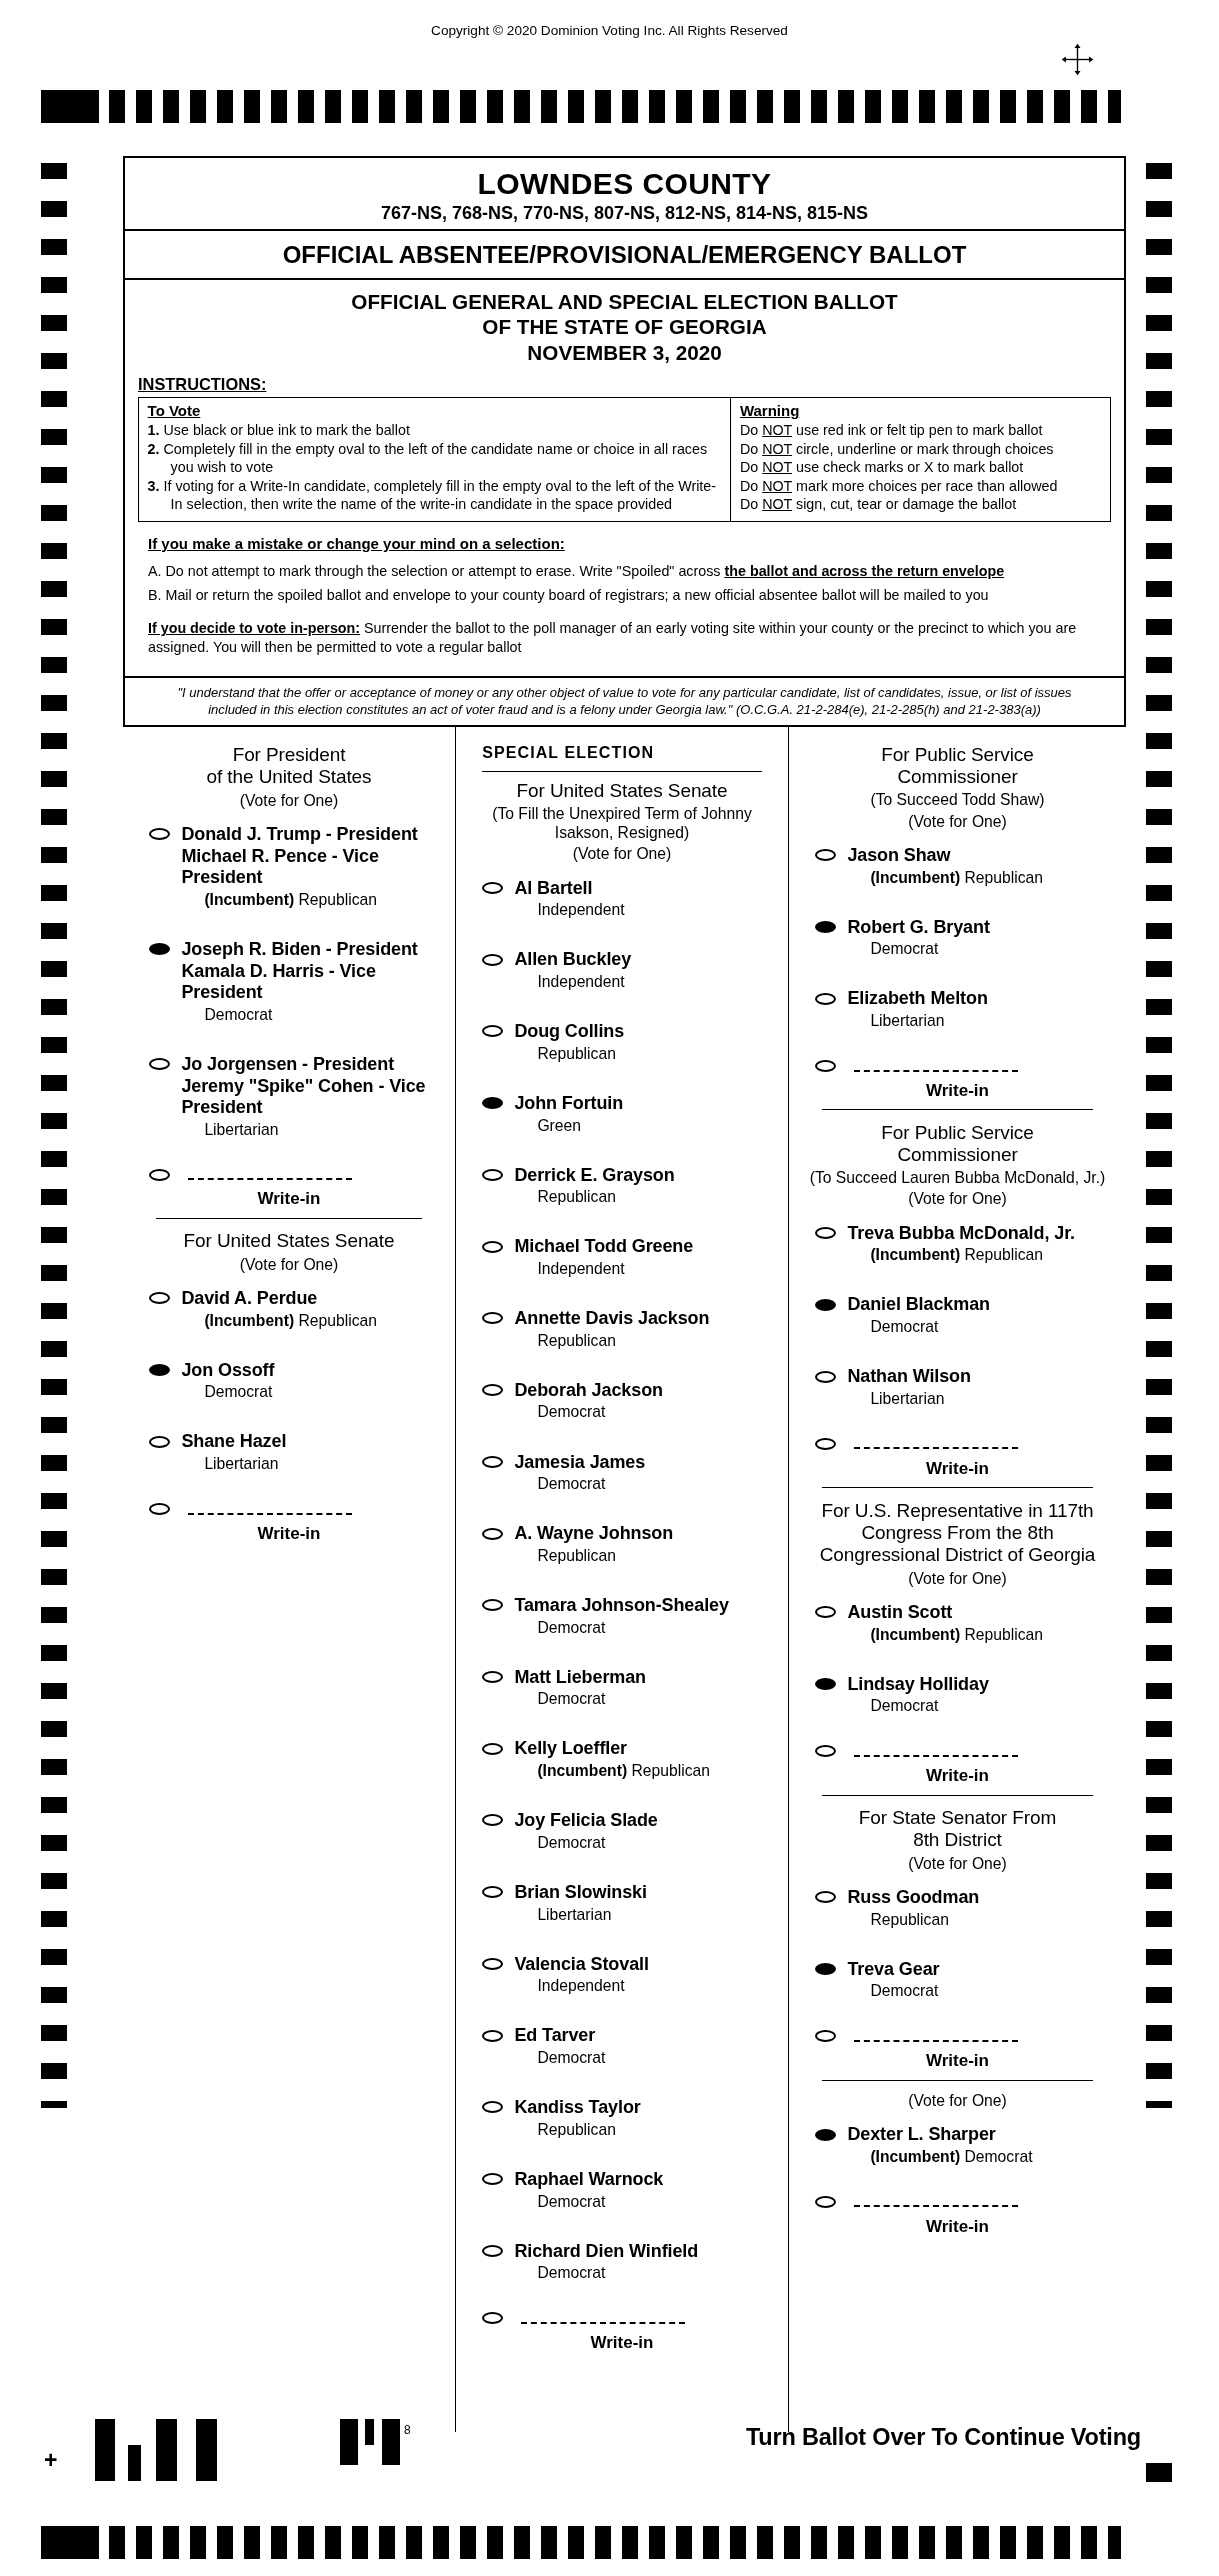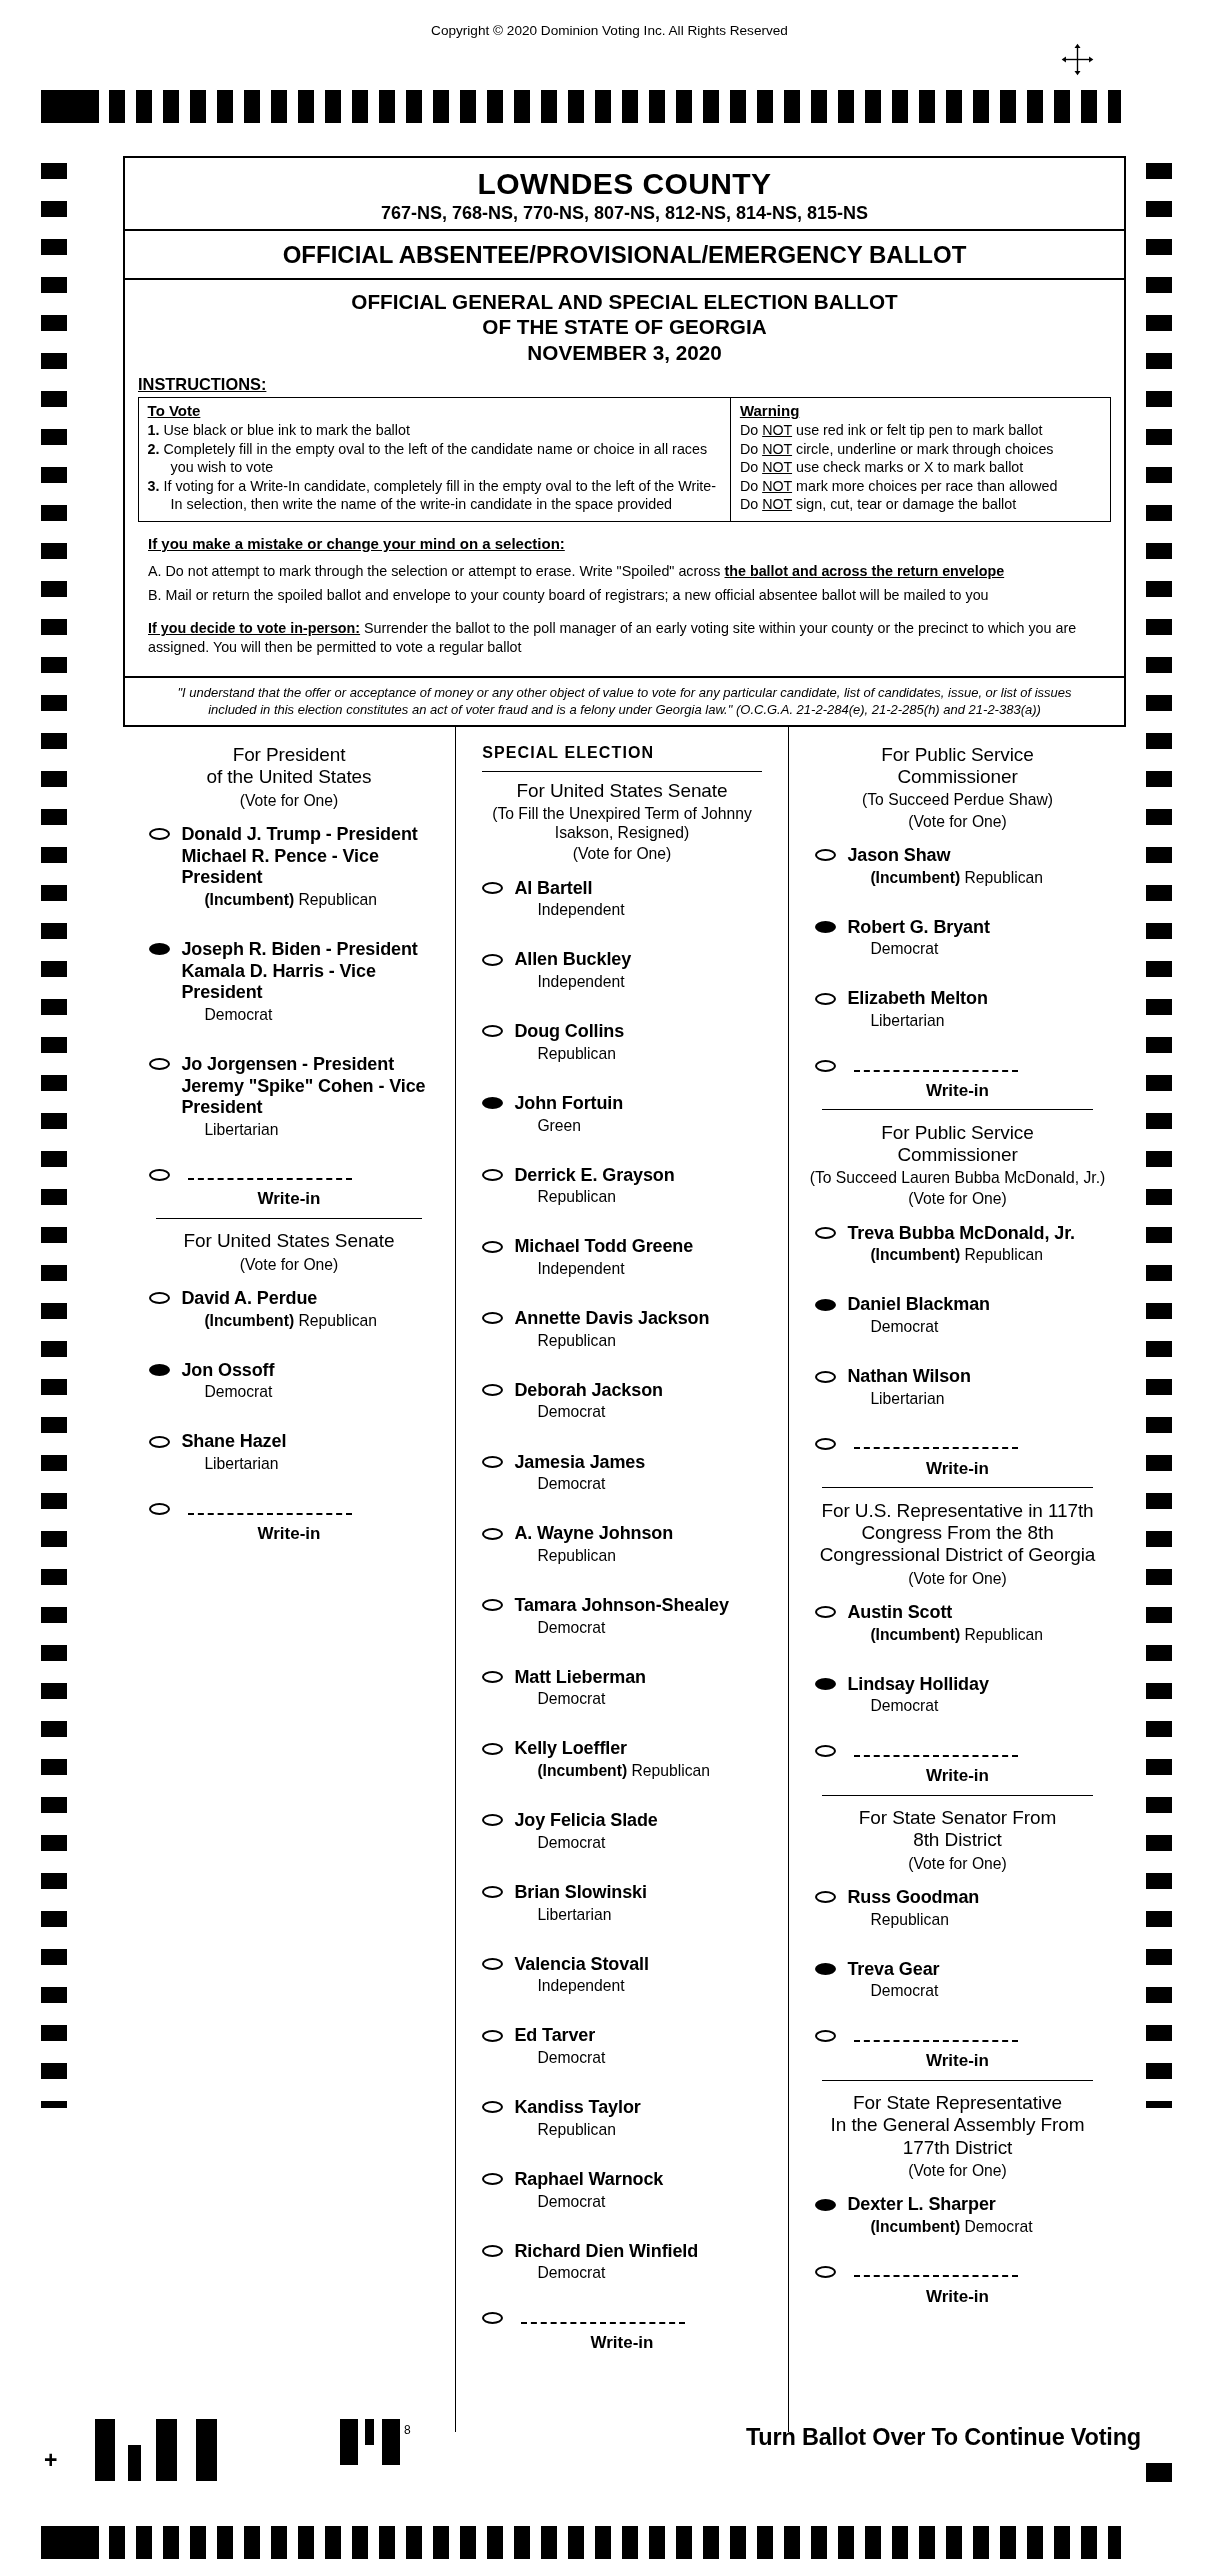--- a/index.html
+++ b/index.html
@@ -370,21 +370,21 @@
                 <span class="writein-line"></span>
               </div>
               <div class="writein-label">Write-in</div>
             </div>
           </div>
         </div>
         <div class="ballot-col">
           <div class="contest">
             <div class="contest-title">For Public Service
 Commissioner</div>
-            <div class="contest-subtitle">(To Succeed Perdue Shaw)</div>
+            <div class="contest-subtitle">(To Succeed Todd Shaw)</div>
             <div class="vote-for">(Vote for One)</div>
             <div class="candidate">
               <span class="oval"></span>
               <div class="cand-text">
                 <div class="cand-name">Jason Shaw</div>
                 <div class="cand-party"><b>(Incumbent) </b><span>Republican</span></div>
               </div>
             </div>
             <div class="candidate">
               <span class="oval filled"></span>
@@ -489,23 +489,20 @@
             </div>
             <div class="writein">
               <div class="writein-row">
                 <span class="oval"></span>
                 <span class="writein-line"></span>
               </div>
               <div class="writein-label">Write-in</div>
             </div>
           </div>
           <div class="contest sep">
-            <div class="contest-title">For State Representative
-In the General Assembly From
-177th District</div>
             <div class="vote-for">(Vote for One)</div>
             <div class="candidate">
               <span class="oval filled"></span>
               <div class="cand-text">
                 <div class="cand-name">Dexter L. Sharper</div>
                 <div class="cand-party"><b>(Incumbent) </b><span>Democrat</span></div>
               </div>
             </div>
             <div class="writein">
               <div class="writein-row">

